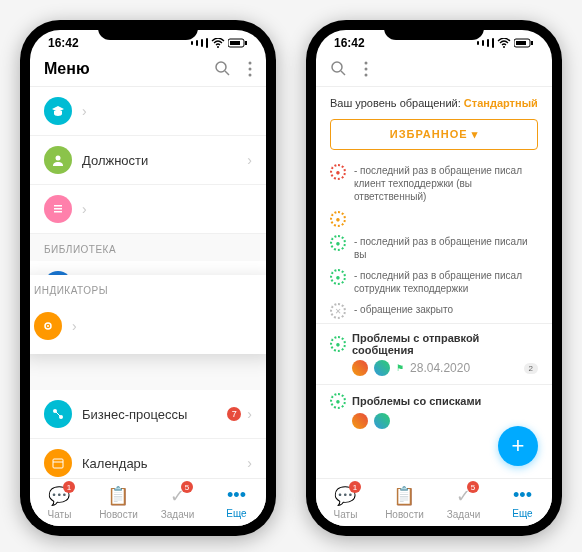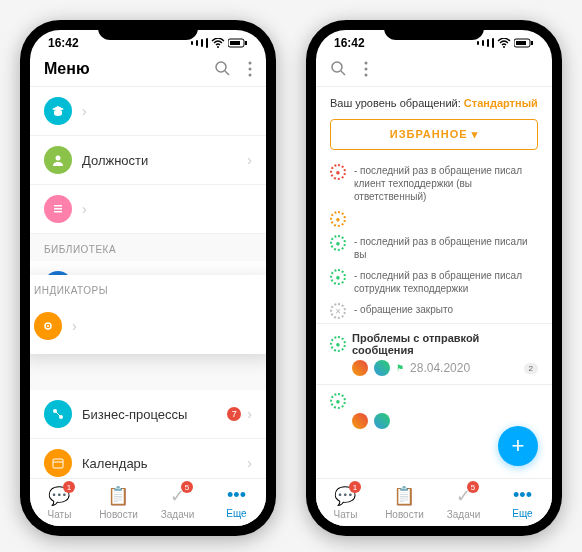--- a/index.html
+++ b/index.html
@@ -268,20 +268,21 @@
           <div class="avatar avatar2"></div>
           <span style="color:#2ecc71;font-size:9px">⚑</span>
           <span class="date">28.04.2020</span>
           <span style="flex:1"></span>
           <span class="count">2</span>
         </div>
       </div>
       <div class="ticket">
         <div class="ticket-head">
           <div class="ind-icon" style="border-color:#2ecc71;color:#2ecc71">●</div>
+          <div class="ticket-title">Проблемы со списками</div>
         </div>
         <div class="ticket-meta">
           <div class="avatar"></div>
           <div class="avatar avatar2"></div>
         </div>
       </div>
     </div>
     <div class="fab">
         <span>+</span>
       </div>

